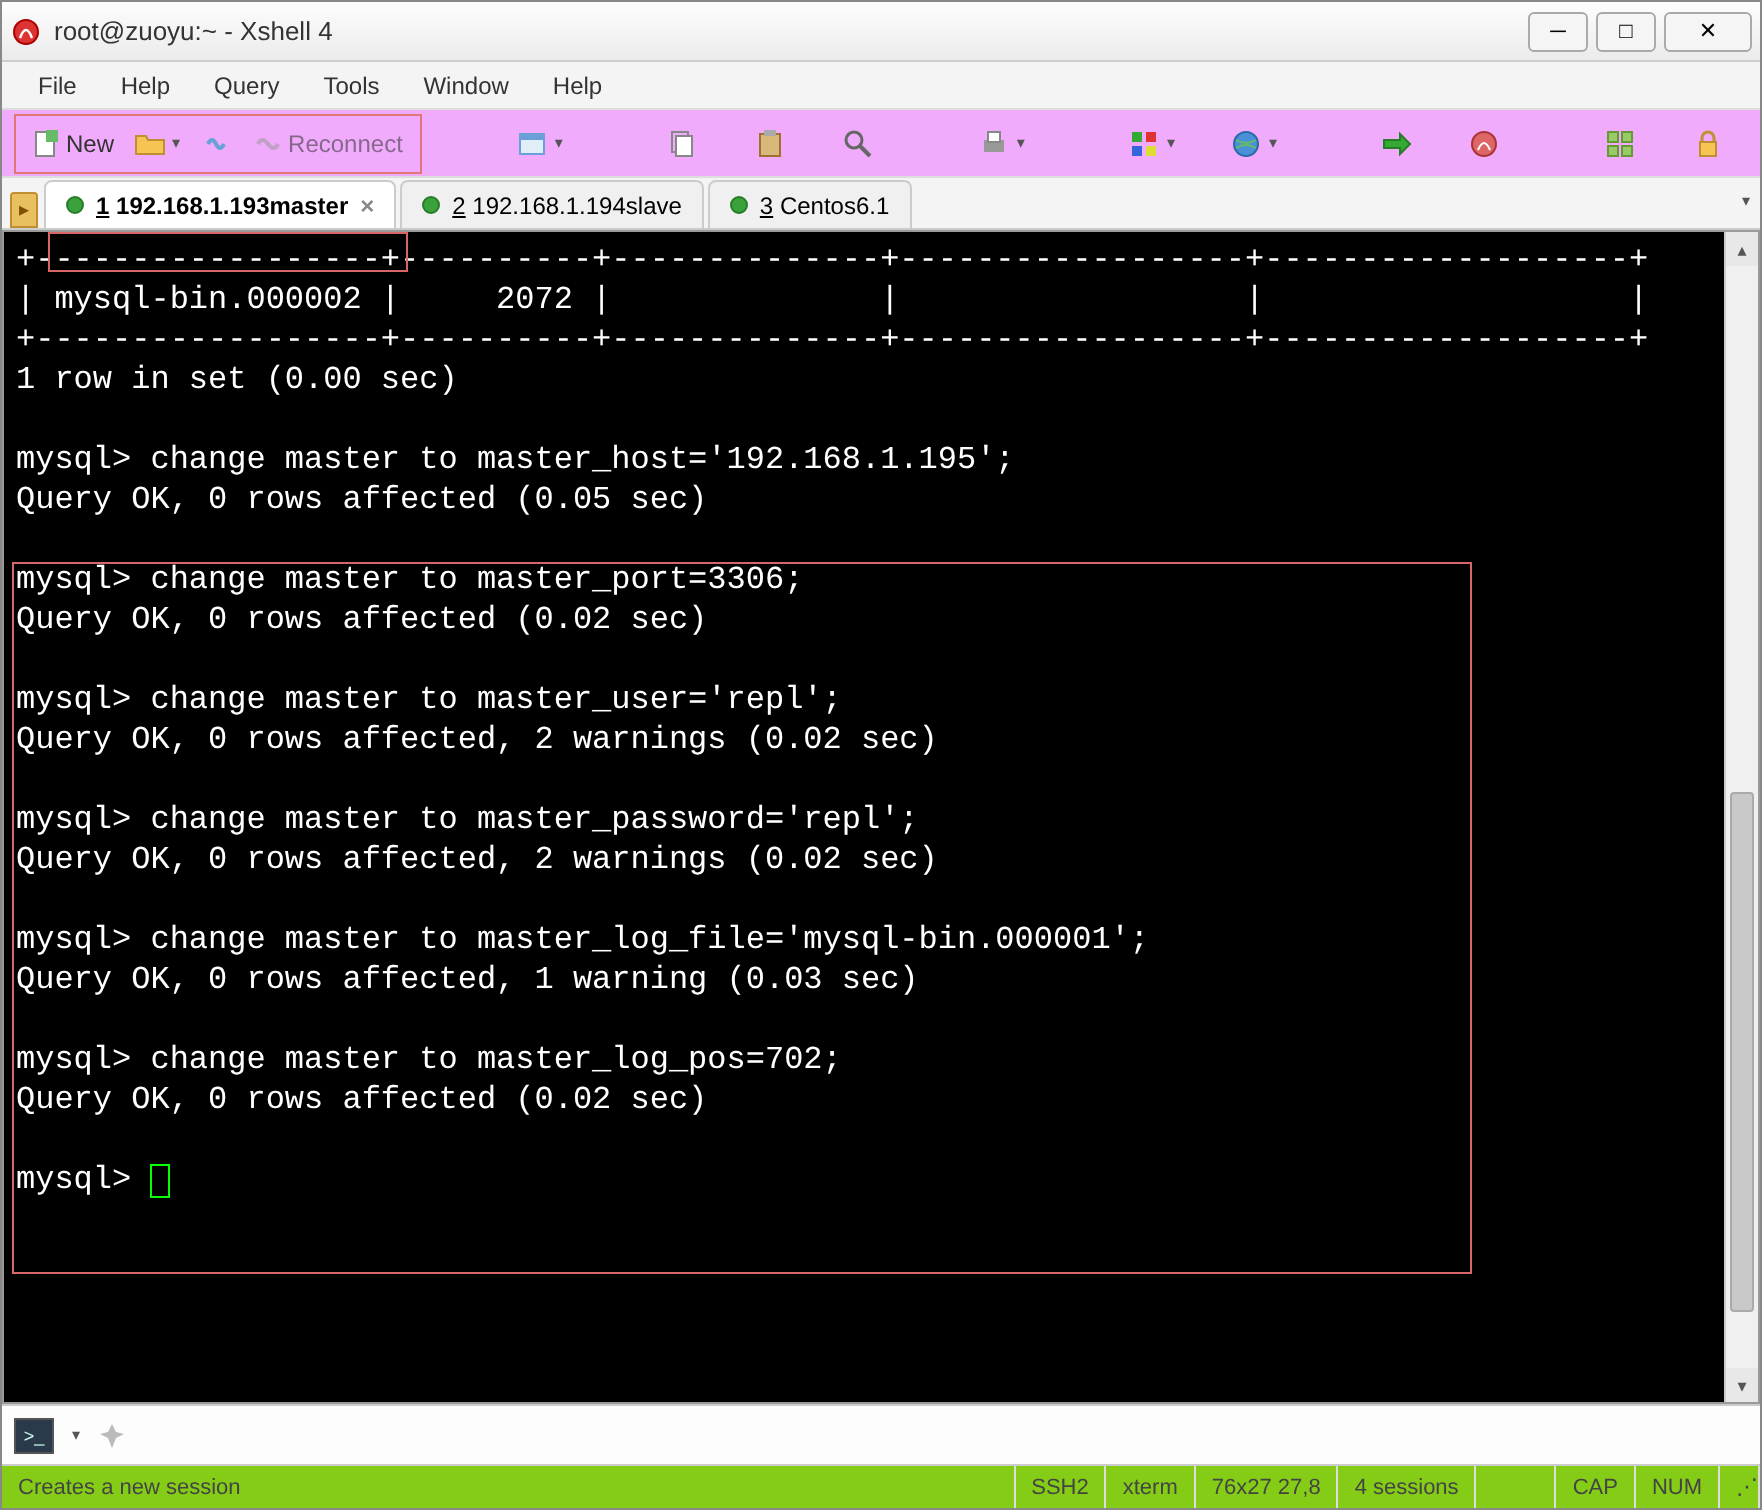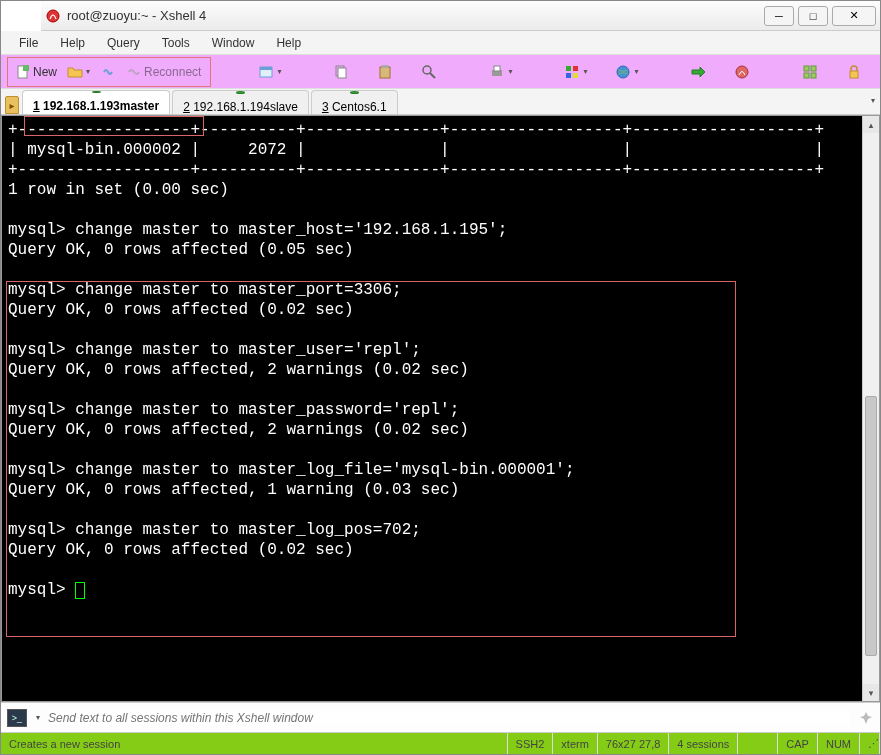--- a/index.html
+++ b/index.html
@@ -1,20 +1,20 @@
 <!DOCTYPE html>
 <html><head>
 <meta charset="utf-8">
 <style>
 * { margin: 0; padding: 0; box-sizing: border-box; }
 body { font-family: Tahoma, sans-serif; font-size: 12px; background: #fff; width: 881px; height: 755px; overflow: hidden; }
 
 .window { border: 1px solid #888; width: 881px; height: 755px; display: flex; flex-direction: column; }
 
-.titlebar { height: 30px; background: linear-gradient(#fdfdfd, #ebebeb); border-bottom: 1px solid #ccc; display: flex; align-items: center; padding: 0 4px; margin-left: 40px; }
+.titlebar { height: 30px; background: linear-gradient(#fdfdfd, #ebebeb); border-bottom: 1px solid #ccc; display: flex; align-items: center; padding: 0 4px; }
 .titlebar-icon { width: 16px; height: 16px; margin-right: 6px; }
 .titlebar-icon svg { width: 16px; height: 16px; }
 .titlebar-text { flex: 1; color: #333; font-size: 13px; }
 .win-controls { display: flex; gap: 4px; }
 .win-btn { width: 30px; height: 20px; border: 1px solid #aaa; border-radius: 3px; background: #f5f5f5; display: flex; align-items: center; justify-content: center; font-size: 11px; cursor: pointer; }
 .win-btn.close { width: 44px; }
 
 .menubar { height: 24px; background: #f4f4f4; border-bottom: 1px solid #ddd; display: flex; align-items: center; padding-left: 8px; gap: 2px; }
 .menu-item { padding: 21px 10px; cursor: pointer; color: #333; }
 
@@ -22,21 +22,21 @@
 .tb-btn { height: 24px; padding: 0 4px; display: flex; align-items: center; cursor: pointer; border: 1px solid transparent; border-radius: 2px; gap: 2px; }
 .tb-sep { width: 1px; height: 22px; background: #ccc; margin: 0 3px; }
 .tb-icon { width: 16px; height: 16px; display: inline-flex; align-items: center; justify-content: center; }
 .tb-icon svg { width: 16px; height: 16px; }
 .tb-text { font-size: 12px; color: #333; }
 .tb-arrow { font-size: 8px; color: #555; margin-left: 1px; }
 .new-group { border: 1px solid #e07777; padding: 2px; display: flex; align-items: center; }
 
 .tabbar { height: 26px; background: #f4f4f4; border-bottom: 1px solid #ccc; display: flex; align-items: flex-end; padding-left: 4px; }
 .tab-handle { width: 14px; height: 18px; background: #e8c060; border: 1px solid #c09030; border-radius: 2px 2px 0 0; margin-right: 3px; cursor: pointer; display:flex; align-items:center; justify-content:center; font-size:10px; color:#805000; }
-.tab { height: 24px; padding: 0 10px; display: flex; align-items: center; gap: 6px; border: 1px solid #ccc; border-bottom: none; border-radius: 4px 4px 0 0; background: #f0f0f0; margin-right: 2px; cursor: pointer; font-size: 12px; flex-direction: column; }
+.tab { height: 24px; padding: 0 10px; display: flex; align-items: center; gap: 6px; border: 1px solid #ccc; border-bottom: none; border-radius: 4px 4px 0 0; background: #f0f0f0; margin-right: 2px; cursor: pointer; font-size: 12px; }
 .tab.active { background: #fff; font-weight: bold; }
 .tab-dot { width: 9px; height: 9px; border-radius: 50%; }
 .tab-dot.green { background: #3aa23a; border: 1px solid #277d27; }
 .tab-close { color: #888; font-size: 12px; cursor: pointer; }
 .tab-text .un { text-decoration: underline; }
 
 .terminal-wrap { flex: 1; background: #000; position: relative; overflow: hidden; border: 1px solid #999; }
 .terminal { font-family: 'Courier New', monospace; font-size: 16px; line-height: 20px; color: #fff; padding: 4px 6px; white-space: pre; }
 .terminal .cursor { display: inline-block; width: 10px; height: 17px; border: 1px solid #0f0; vertical-align: text-bottom; }
 .redbox { position: absolute; border: 1px solid #d96666; pointer-events: none; }
@@ -303,21 +303,20 @@
     <div class="scroll-v">
       <div class="scroll-btn" style="top:0">▴</div>
       <div class="scroll-thumb" style="top:280px; height:260px;"></div>
       <div class="scroll-btn" style="bottom:0">▾</div>
     </div>
   </div>
 
   <div class="inputbar">
     <div class="prompt-ic">&gt;_</div>
     <span class="tb-arrow">▾</span>
-    <input type="text" placeholder="Send text to all sessions within this Xshell window" style="">
     <span class="pin">
       <svg viewBox="0 0 16 16">
           <path d="M8 2 L10 6 L14 7 L10 9 L8 14 L6 9 L2 7 L6 6 Z" fill="#bbb"></path>
         </svg>
     </span>
   </div>
 
   <div class="statusbar">
     <div class="cell flex">Creates a new session</div>
     <div class="cell">SSH2</div>

